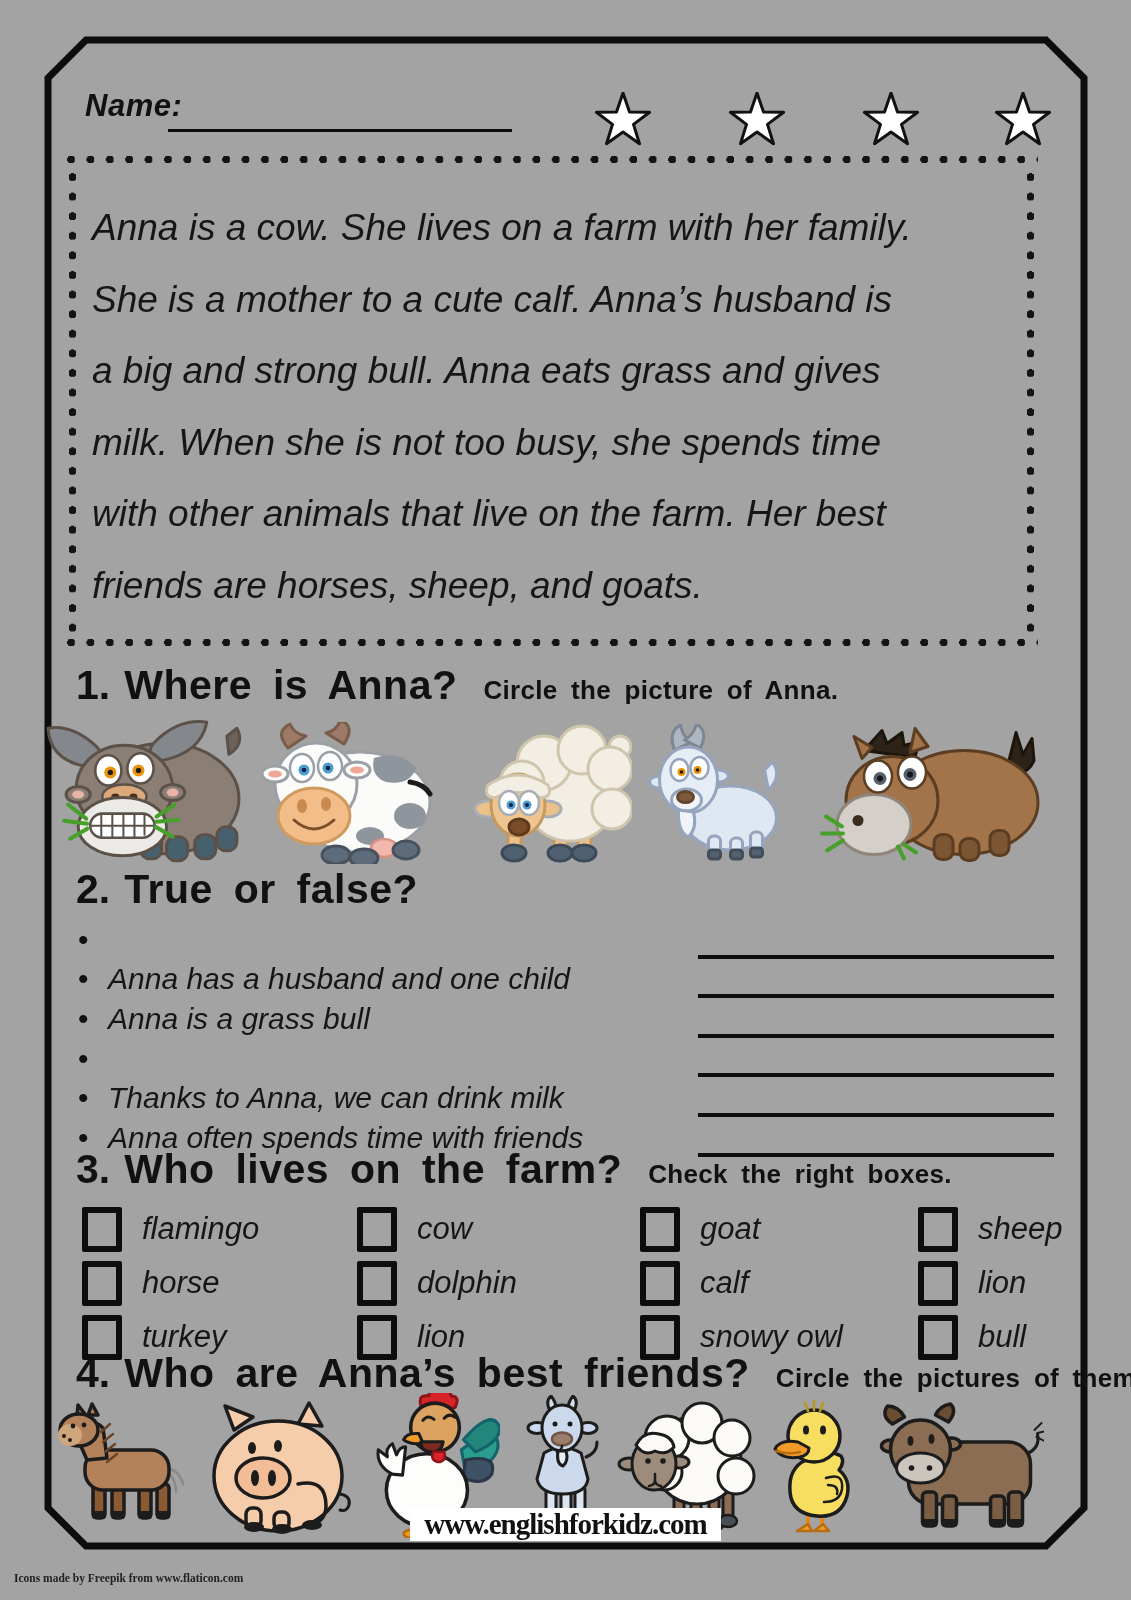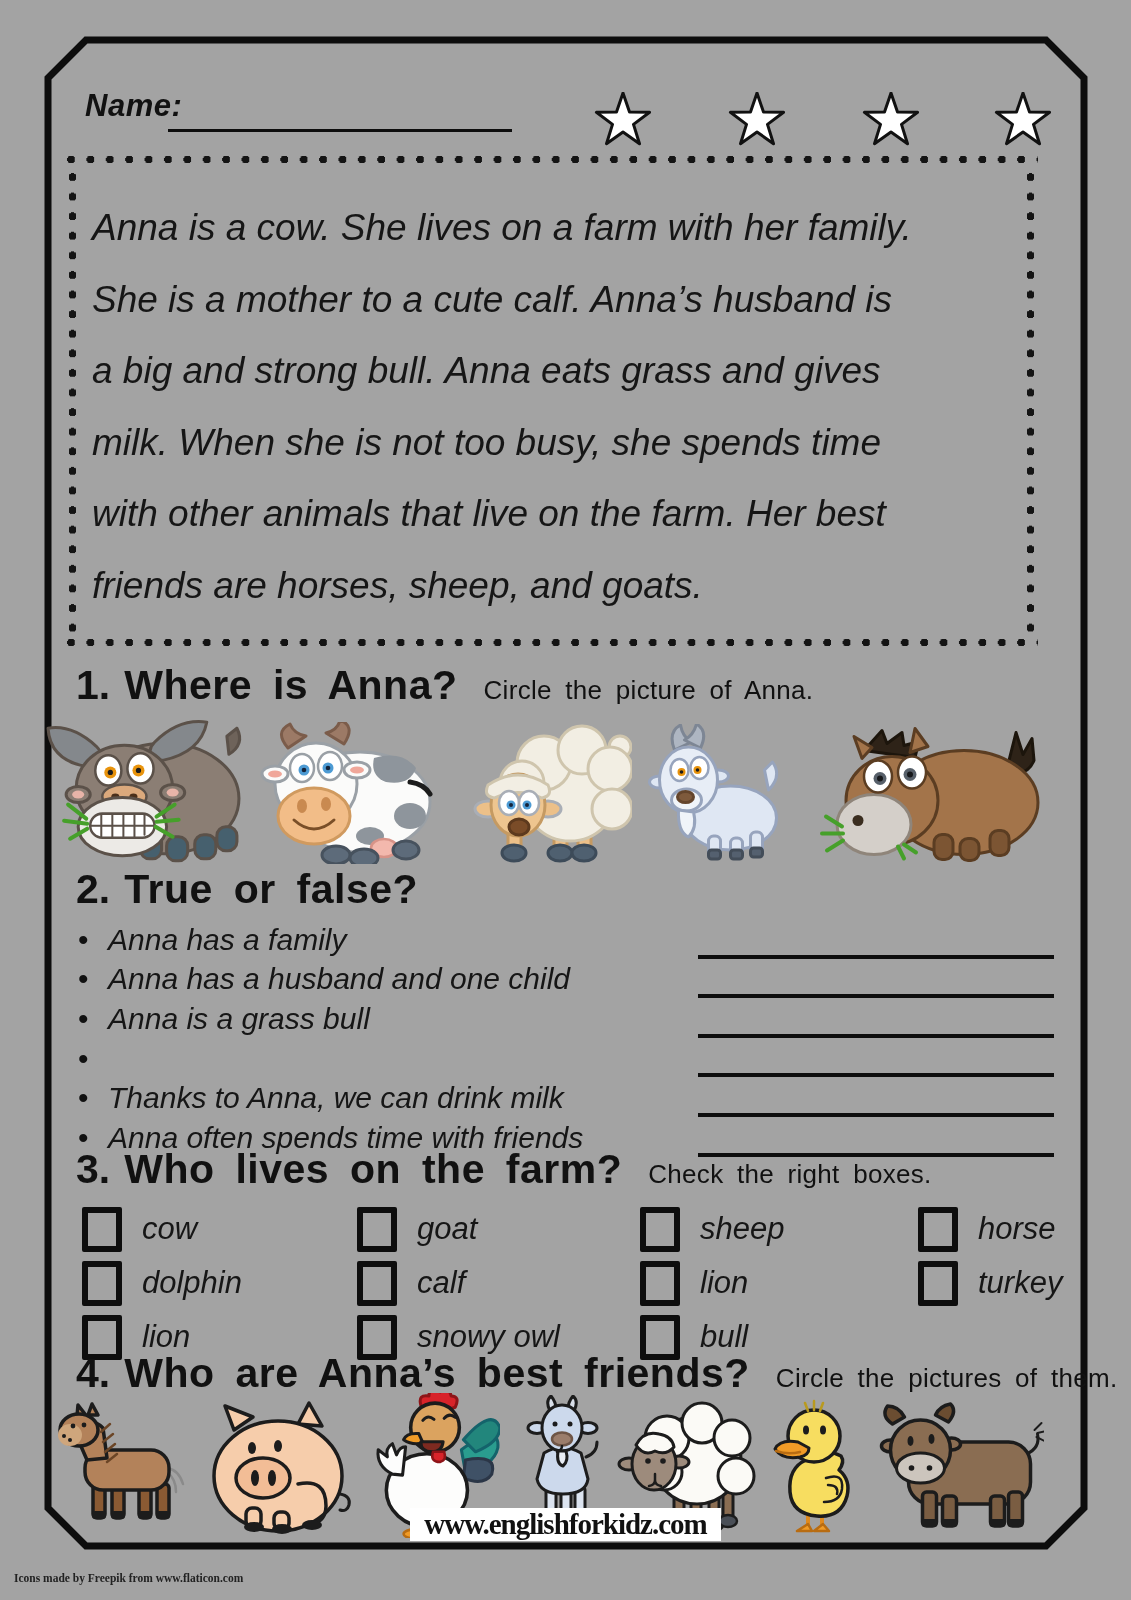--- a/index.html
+++ b/index.html
@@ -17,21 +17,21 @@
           background-size:19.4px 9px;background-repeat:repeat-x;}
   .dots-v{width:9px;background:radial-gradient(circle 4px at 4.5px 5px,#141414 98%,transparent);
           background-size:9px 19.6px;background-repeat:repeat-y;}
   
   .passage{left:92px;top:192px;width:942px;font-size:37px;font-style:italic;color:#161616;}
   .passage .pl{height:71.5px;line-height:71.5px;white-space:nowrap;}
   
   .qhead{display:flex;align-items:baseline;white-space:nowrap;}
   .qnum{font-weight:bold;font-size:41px;margin-right:14px;}
   .qtitle{font-weight:bold;font-size:41px;word-spacing:9px;letter-spacing:.5px;}
-  .qinstr{font-weight:normal;font-size:26px;word-spacing:6px;margin-left:26px;letter-spacing:.3px;text-align:right;}
+  .qinstr{font-weight:bold;font-size:26px;word-spacing:6px;margin-left:26px;letter-spacing:.3px;text-align:right;}
   
   .tf-row{position:relative;height:39.6px;display:flex;align-items:center;}
   .tf-bullet{width:30px;font-size:30px;}
   .tf-text{font-size:30px;font-style:italic;color:#161616;}
   .ans-line{position:absolute;right:0;bottom:1px;width:356px;border-bottom:4px solid #0d0d0d;height:0;}
   
   .opt-grid{display:grid;grid-template-columns:275px 283px 278px 1fr;}
   .opt{display:flex;align-items:center;height:54px;}
   .cb{width:28px;height:33px;border:6.5px solid #0d0d0d;border-radius:2px;margin-right:20px;flex:0 0 auto;}
   .opt-label{font-size:31px;font-style:italic;color:#161616;white-space:nowrap;}
@@ -270,21 +270,20 @@
     </svg>
   </div>
 
   <div class="abs qhead" style="left:76px;top:866px;">
     <span class="qnum">2.</span>
     <span class="qtitle">True or false?</span>
   </div>
   <div class="abs" style="left:78px;top:920px;width:976px;">
     <div class="tf-row">
       <span class="tf-bullet">•</span>
-      <span class="tf-text">Anna has a family</span>
       <span class="ans-line"></span>
     </div>
     <div class="tf-row">
       <span class="tf-bullet">•</span>
       <span class="tf-text">Anna has a husband and one child</span>
       <span class="ans-line"></span>
     </div>
     <div class="tf-row">
       <span class="tf-bullet">•</span>
       <span class="tf-text">Anna is a grass bull</span>
@@ -307,20 +306,24 @@
   </div>
 
   <div class="abs qhead" style="left:76px;top:1146px;">
     <span class="qnum">3.</span>
     <span class="qtitle">Who lives on the farm?</span>
     <span class="qinstr">Check the right boxes.</span>
   </div>
   <div class="abs opt-grid" style="left:82px;top:1202px;width:990px;">
     <div class="opt">
         <span class="cb"></span>
+        <span class="opt-label">flamingo</span>
+      </div>
+    <div class="opt">
+        <span class="cb"></span>
         <span class="opt-label">cow</span>
       </div>
     <div class="opt">
         <span class="cb"></span>
         <span class="opt-label">goat</span>
       </div>
     <div class="opt">
         <span class="cb"></span>
         <span class="opt-label">sheep</span>
       </div>

